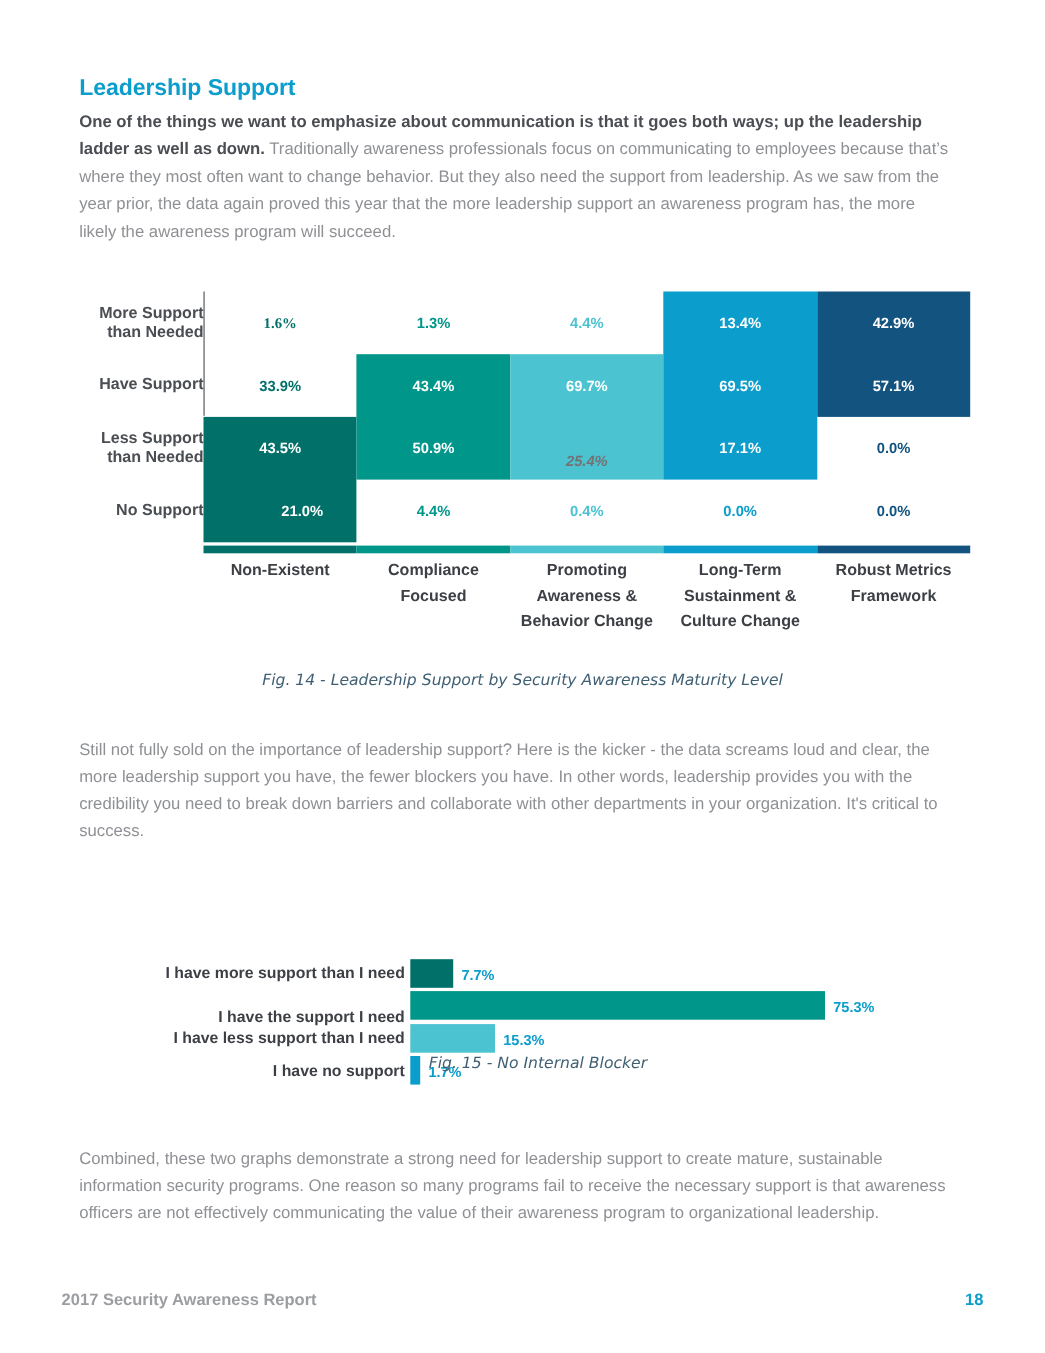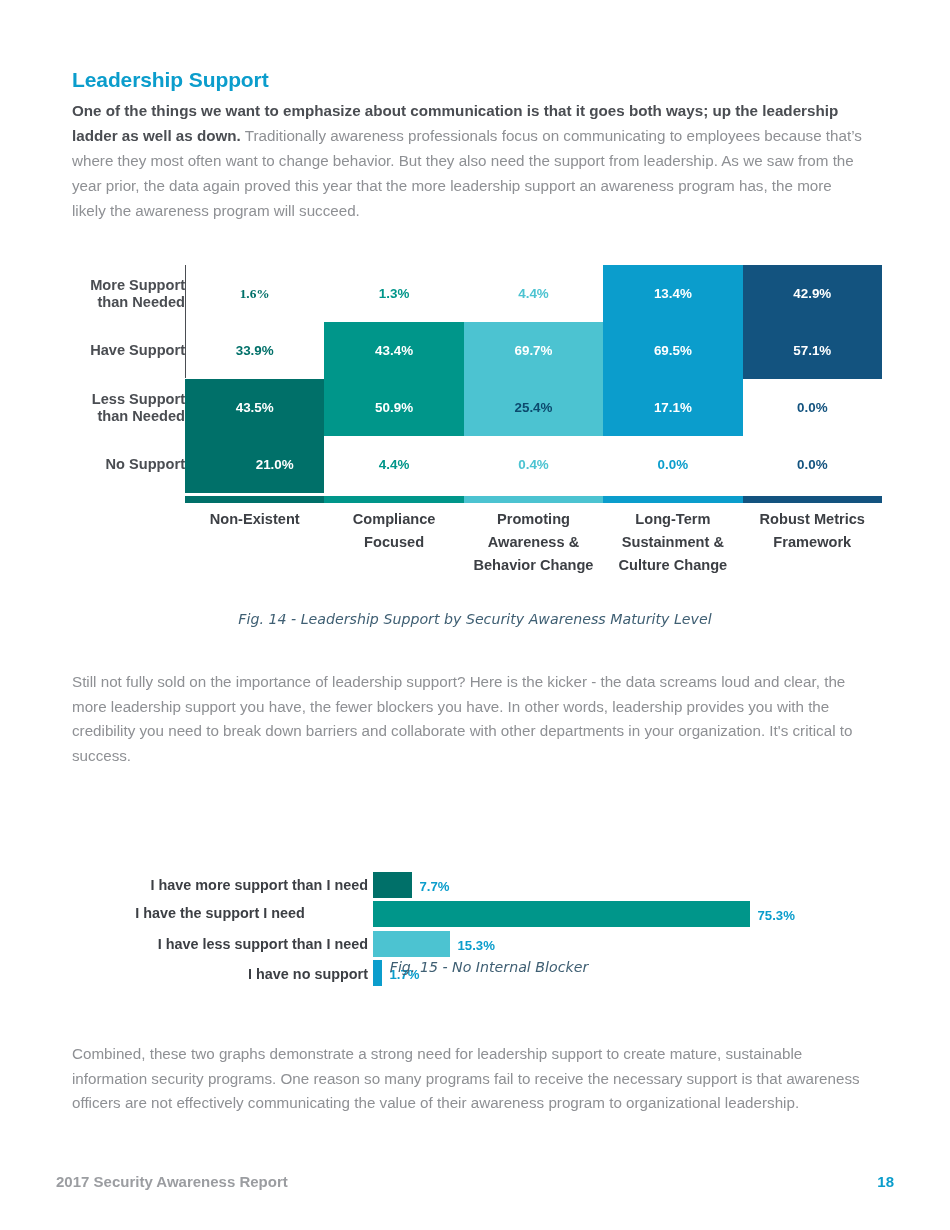--- a/index.html
+++ b/index.html
@@ -252,21 +252,21 @@
           <div class="heat-cell" style="top: 0px; color: rgb(0, 150, 138);">1.3%</div>
           <div class="heat-cell" style="top: 57px; color: rgb(255, 255, 255);">43.4%</div>
           <div class="heat-cell" style="top: 114px; color: rgb(255, 255, 255);">50.9%</div>
           <div class="heat-cell" style="top: 171px; color: rgb(0, 150, 138);">4.4%</div>
           <div class="heat-underbar" style="background: rgb(0, 150, 138); left: 0px; width: 100%;"></div>
         </div>
         <div class="heat-col" style="left: 278.8px; width: 139.4px;">
           <div class="heat-fill" style="background: rgb(76, 195, 209); top: 57px; height: 114px;"></div>
           <div class="heat-cell" style="top: 0px; color: rgb(76, 195, 209);">4.4%</div>
           <div class="heat-cell" style="top: 57px; color: rgb(255, 255, 255);">69.7%</div>
-          <div class="heat-cell" style="top: 114px; color: #0c4a6e;">25.4%</div>
+          <div class="heat-cell" style="top: 126px; color: #737373; font-style: italic;">25.4%</div>
           <div class="heat-cell" style="top: 171px; color: rgb(76, 195, 209);">0.4%</div>
           <div class="heat-underbar" style="background: rgb(76, 195, 209); left: 0px; width: 100%;"></div>
         </div>
         <div class="heat-col" style="left: 418.2px; width: 139.4px;">
           <div class="heat-fill" style="background: rgb(11, 157, 204); top: 0px; height: 171px;"></div>
           <div class="heat-cell" style="top: 0px; color: rgb(255, 255, 255);">13.4%</div>
           <div class="heat-cell" style="top: 57px; color: rgb(255, 255, 255);">69.5%</div>
           <div class="heat-cell" style="top: 114px; color: rgb(255, 255, 255);">17.1%</div>
           <div class="heat-cell" style="top: 171px; color: rgb(11, 157, 204);">0.0%</div>
           <div class="heat-underbar" style="background: rgb(11, 157, 204); left: 0px; width: 100%;"></div>
@@ -305,21 +305,21 @@
       </div>
   </div>
 
   <div class="caption caption-14">Fig. 14 - Leadership Support by Security Awareness Maturity Level</div>
 
   <div class="body-para para-2">Still not fully sold on the importance of leadership support? Here is the kicker - the data screams loud and clear, the more leadership support you have, the fewer blockers you have. In other words, leadership provides you with the credibility you need to break down barriers and collaborate with other departments in your organization. It's critical to success.</div>
 
   <div class="bars">
     <div class="bar-labels">
         <div class="bar-label" style="top: 8.25px;">I have more support than I need</div>
-        <div class="bar-label" style="top: 36px; text-align: center;">I have the support I need</div>
+        <div class="bar-label" style="top: 48px;">I have the support I need</div>
         <div class="bar-label" style="top: 67.25px;">I have less support than I need</div>
         <div class="bar-label" style="top: 96.75px;">I have no support</div>
       </div>
     <div class="bar-plot">
         <div class="bar-row" style="top: 0px; height: 29.5px; text-align: right;">
           <div class="bar-rect" style="background: rgb(0, 112, 105); width: 38.5px; height: 26px; top: 1.75px;"></div>
           <div class="bar-value" style="left: 46.5px; top: 8.75px;">7.7%</div>
         </div>
         <div class="bar-row" style="top: 29.5px; height: 29.5px;">
           <div class="bar-rect" style="background: rgb(0, 150, 138); width: 376.5px; height: 26px; top: 1.75px;"></div>

